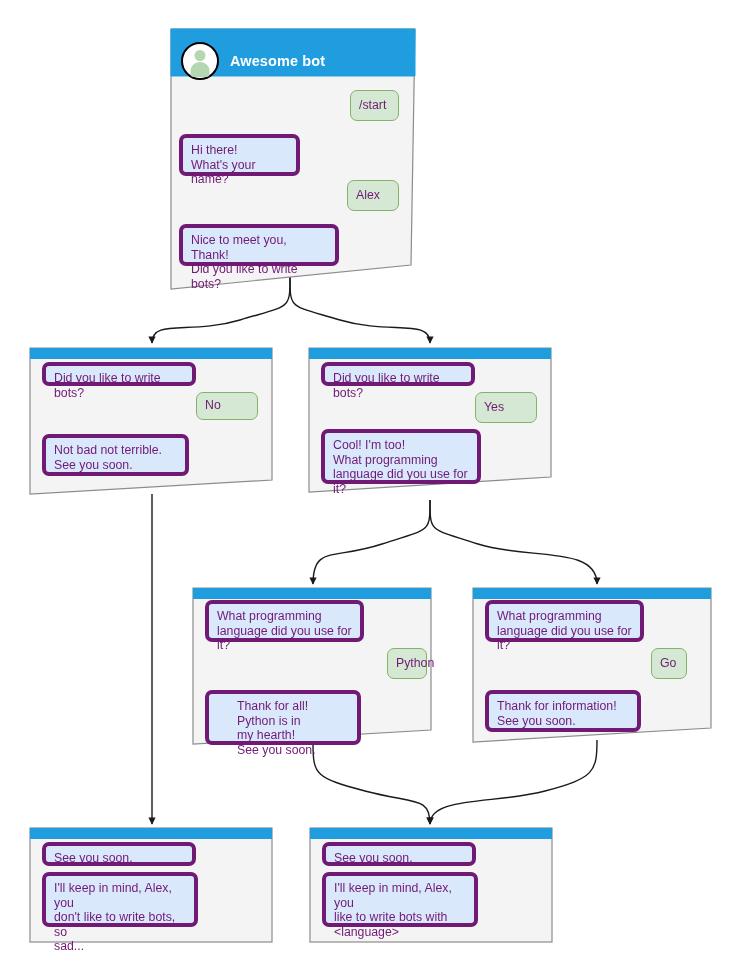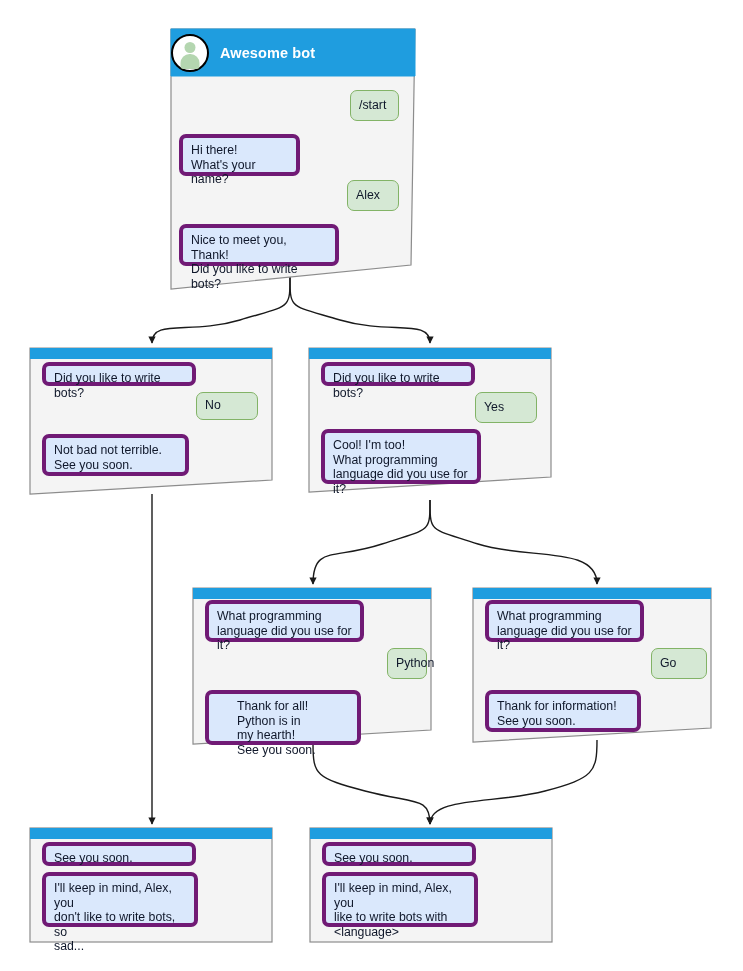--- a/index.html
+++ b/index.html
@@ -47,20 +47,22 @@
   .card-header {
     position: absolute;
     left: 0;
     top: 0;
     right: 0;
     display: flex;
     align-items: center;
   }
   .card-header.big {
     height: 47px;
+    padding-left: 10px;
+    margin-top: 8px;
   }
   .avatar {
     width: 38px;
     height: 38px;
     border-radius: 50%;
     background: #ffffff;
     border: 2px solid #000000;
     box-sizing: border-box;
     position: relative;
     flex: none;
@@ -96,21 +98,21 @@
     position: absolute;
     left: 0;
     right: 0;
   }
   .bubble {
     position: absolute;
     box-sizing: border-box;
     border-radius: 7px;
     font-size: 12.3px;
     line-height: 14.5px;
-    color: #0f172a;
+    color: #701a75;
     padding: 5px 8px 6px 8px;
     white-space: pre-line;
   }
   .bubble.bot {
     background: #dae8fc;
     border: 4px solid #701a75;
     left: 12px;
   }
   .bubble.user {
     background: #d5e8d4;
@@ -213,21 +215,21 @@
   </div>
 
   <div class="card" style="left:471px; top:586px; width:242px; height:158px;">
     <svg class="card-shape" viewBox="0 0 242 158" preserveAspectRatio="none">
       <polygon points="2,2 240,2 240,142 2,156" fill="#f4f4f4" stroke="#8c8c8c" stroke-width="1.2"></polygon>
       <rect x="2" y="2" width="238" height="11" fill="#1f9ddf"></rect>
     </svg>
     <div class="card-content">
       <div class="bubble bot" style="left:14px; top:14px; width:159px; height:42px;">What programming
 language did you use for it?</div>
-      <div class="bubble user" style="left:180px; top:62px; width:56px; height:31px;">Go</div>
+      <div class="bubble user" style="left:180px; top:62px; width:36px; height:31px;">Go</div>
       <div class="bubble bot" style="left:14px; top:104px; width:156px; height:42px;">Thank for information!
 See you soon.</div>
     </div>
   </div>
 
   <div class="card" style="left:28px; top:826px; width:246px; height:118px;">
     <svg class="card-shape" viewBox="0 0 246 118" preserveAspectRatio="none">
       <rect x="2" y="2" width="242" height="114" fill="#f4f4f4" stroke="#8c8c8c" stroke-width="1.2"></rect>
       <rect x="2" y="2" width="242" height="11" fill="#1f9ddf"></rect>
     </svg>

